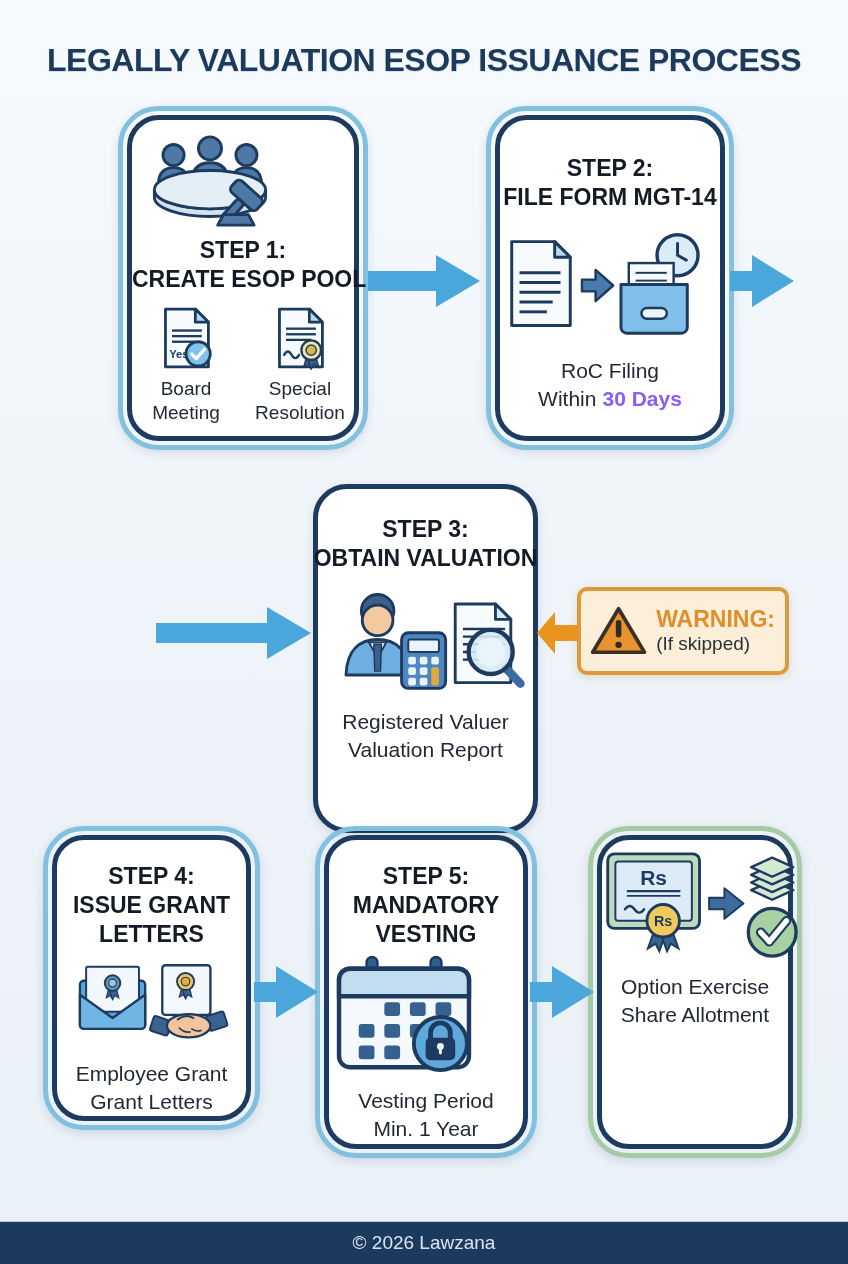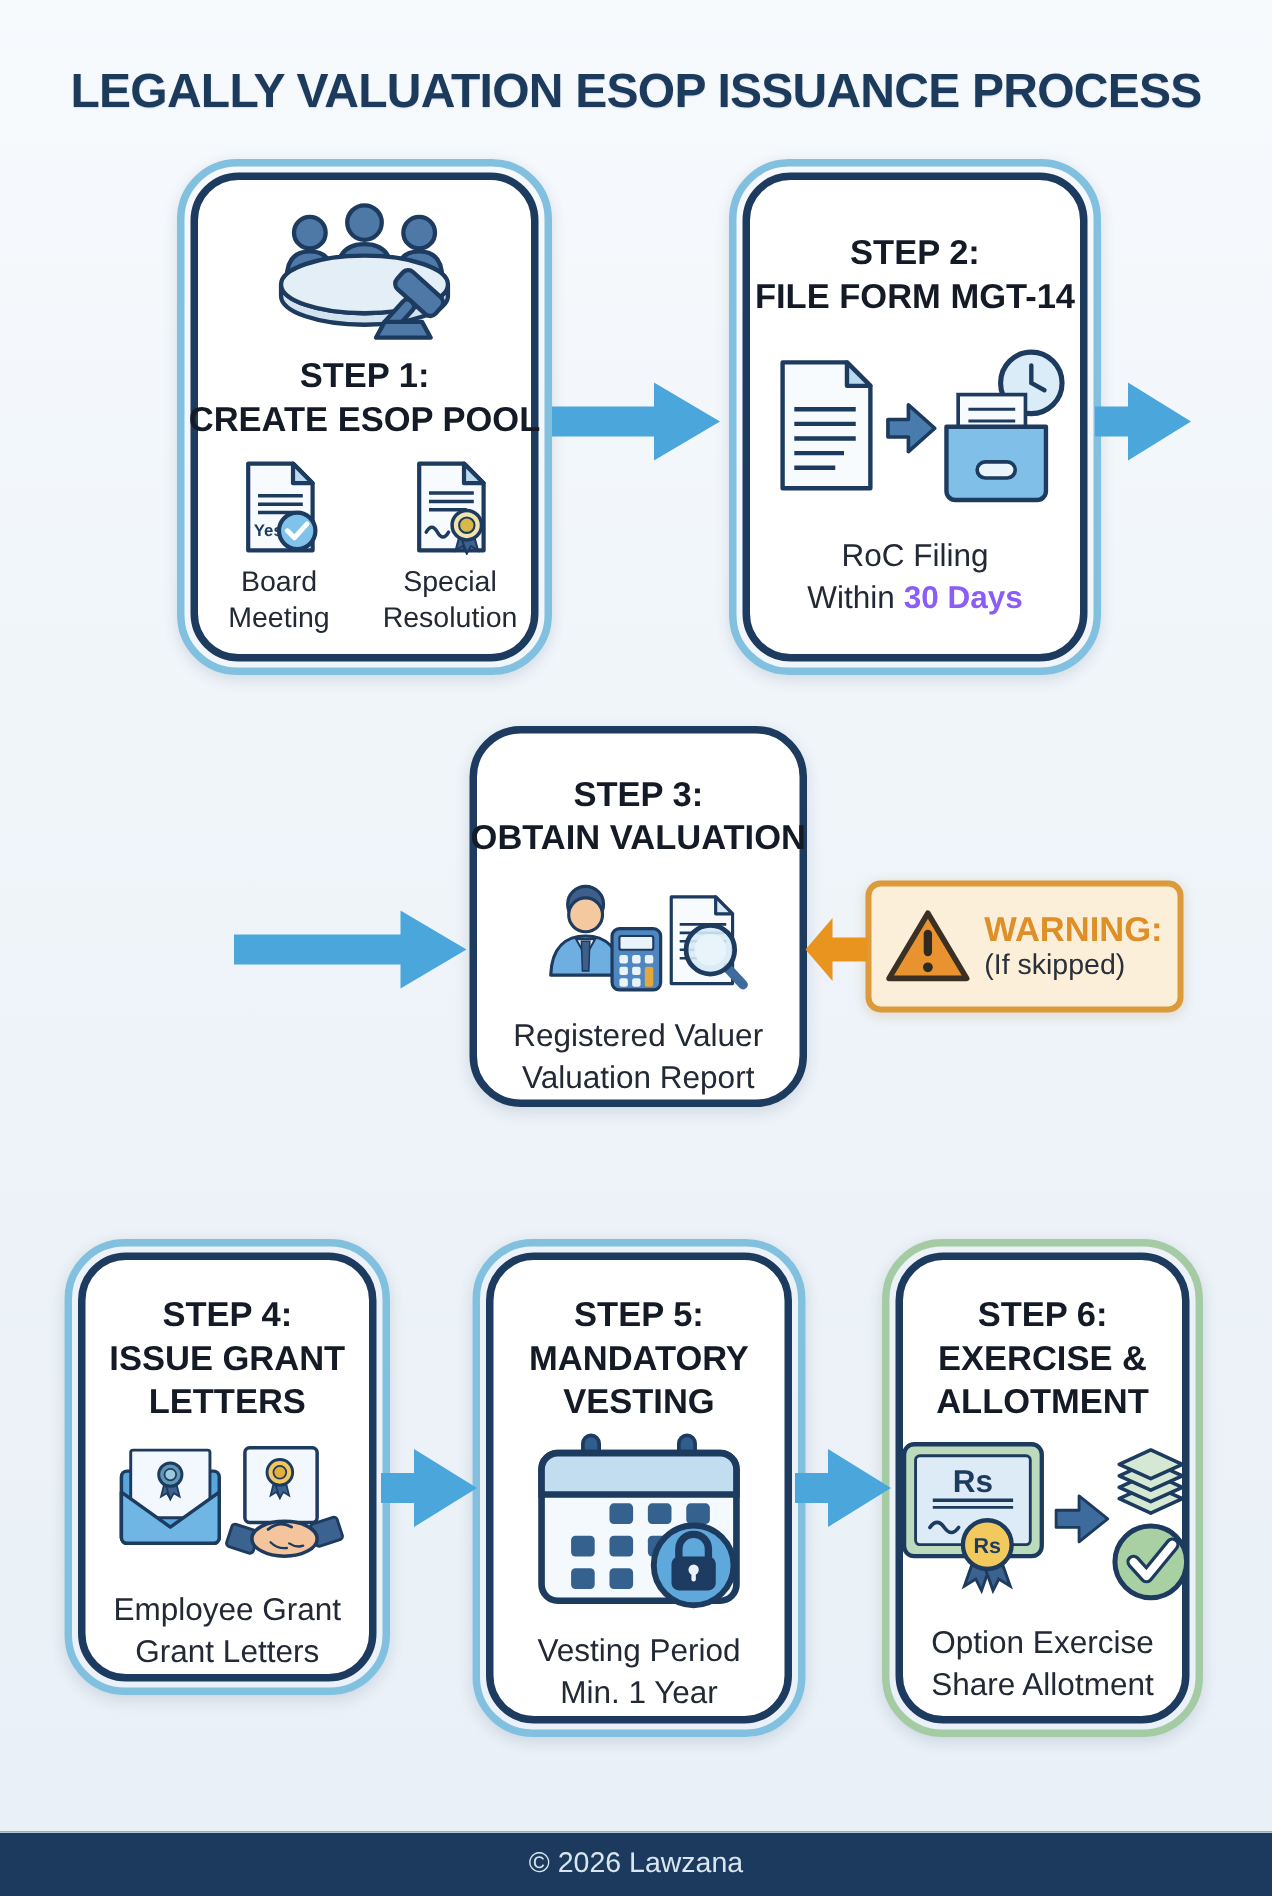--- a/index.html
+++ b/index.html
@@ -13,21 +13,21 @@
     font-size:32px;font-weight:700;letter-spacing:-0.5px;color:#1B3A5C;
     text-shadow:0 1px 1px rgba(27,58,92,0.15);
   }
   .step-outer{
     position:absolute;box-sizing:border-box;border:5px solid #82C0DF;
     border-radius:40px;padding:4px;box-shadow:0 3px 10px rgba(30,58,95,0.14);
   }
   .step-outer.green{border-color:#A5CBA5;}
   .step-inner{
     box-sizing:border-box;width:100%;height:100%;border:5px solid #1D3A5F;
-    border-radius:32px;background:#FFFFFF;display:flex;flex-direction:column;align-items:center;
+    border-radius:32px;background:#FFFFFF;display:flex;flex-direction:column;
   }
   .step3-box{
     position:absolute;box-sizing:border-box;border:5px solid #1D3A5F;border-radius:34px;
     background:#FFFFFF;box-shadow:0 3px 10px rgba(30,58,95,0.14);
     display:flex;flex-direction:column;align-items:center;
   }
   .step-title{font-weight:700;font-size:23px;line-height:29px;color:#141B26;text-align:center;white-space:nowrap;}
   .caption{font-size:21px;line-height:28px;color:#222935;text-align:center;white-space:nowrap;}
   .hl-orange{color:#8b5cf6;font-weight:700;margin-left:6px;}
   .docs-row{display:grid;grid-template-columns:108px 108px;column-gap:6px;justify-items:center;}
@@ -130,21 +130,21 @@
         <path d="M124,60 h68 v44 a6,6 0 0 1 -6,6 h-56 a6,6 0 0 1 -6,-6 z" fill="#7FBFE8" stroke="#1D3A5F" stroke-width="3" stroke-linejoin="round"></path>
         <rect x="145" y="84" width="26" height="11" rx="5.5" fill="#EAF4FB" stroke="#1D3A5F" stroke-width="2.5"></rect>
       </svg>
       <div style="margin-top:12px;">
         <div class="caption">RoC Filing</div>
         <div class="caption"><span>Within</span><span class="hl-orange">30 Days</span></div>
       </div>
     </div>
   </div>
 
-  <div class="step3-box" style="left:313px;top:484px;width:225px;height:254px;">
+  <div class="step3-box" style="left:313px;top:484px;width:225px;height:349px;">
     <div style="margin-top:26px;">
       <div class="step-title">STEP 3:</div>
       <div class="step-title">OBTAIN VALUATION</div>
     </div>
     <svg width="206" height="117" viewBox="0 0 215 122" style="margin-top:8px;">
       <circle cx="57" cy="31" r="17" fill="#3D5F8A" stroke="#1D3A5F" stroke-width="3"></circle>
       <circle cx="57" cy="41" r="16" fill="#F5C9A0" stroke="#1D3A5F" stroke-width="3"></circle>
       <path d="M24,98 c1,-27 15,-37 33,-37 c18,0 32,10 33,37 z" fill="#6FAEE0" stroke="#1D3A5F" stroke-width="3" stroke-linejoin="round"></path>
       <polygon points="48,64 66,64 57,80" fill="#FFFFFF" stroke="#1D3A5F" stroke-width="2"></polygon>
       <polygon points="53,66 61,66 60,94 54,94" fill="#3D5F8A" stroke="#1D3A5F" stroke-width="1.5"></polygon>
@@ -248,25 +248,20 @@
       </svg>
       <div style="margin-top:8px;">
         <div class="caption">Vesting Period</div>
         <div class="caption">Min. 1 Year</div>
       </div>
     </div>
   </div>
 
   <div class="step-outer green" style="left:588px;top:826px;width:214px;height:332px;">
     <div class="step-inner">
-      <div style="margin-top:22px;">
-        <div class="step-title">STEP 6:</div>
-        <div class="step-title">EXERCISE &amp;</div>
-        <div class="step-title">ALLOTMENT</div>
-      </div>
       <svg width="196" height="113" viewBox="0 0 205 118" style="margin-top:8px;">
         <rect x="6" y="6" width="96" height="78" rx="7" fill="#BCDABC" stroke="#1D3A5F" stroke-width="3"></rect>
         <rect x="14" y="14" width="80" height="62" rx="3" fill="#DCEBF5" stroke="#1D3A5F" stroke-width="2"></rect>
         <text x="54" y="39" text-anchor="middle" font-size="22" font-weight="bold" fill="#1D3A5F">Rs</text>
         <line x1="26" y1="45" x2="82" y2="45" stroke="#1D3A5F" stroke-width="2.5"></line>
         <line x1="26" y1="50" x2="82" y2="50" stroke="#1D3A5F" stroke-width="2"></line>
         <path d="M24,64 q5,-7 10,0 t10,0" fill="none" stroke="#1D3A5F" stroke-width="2.5" stroke-linecap="round"></path>
         <path d="M54,88 l-6,17 8,-5 4,8 6,-17 z" fill="#3C628F" stroke="#1D3A5F" stroke-width="2"></path>
         <path d="M74,88 l6,17 -8,-5 -4,8 -6,-17 z" fill="#3C628F" stroke="#1D3A5F" stroke-width="2"></path>
         <circle cx="64" cy="76" r="17" fill="#F2C95C" stroke="#1D3A5F" stroke-width="3"></circle>

